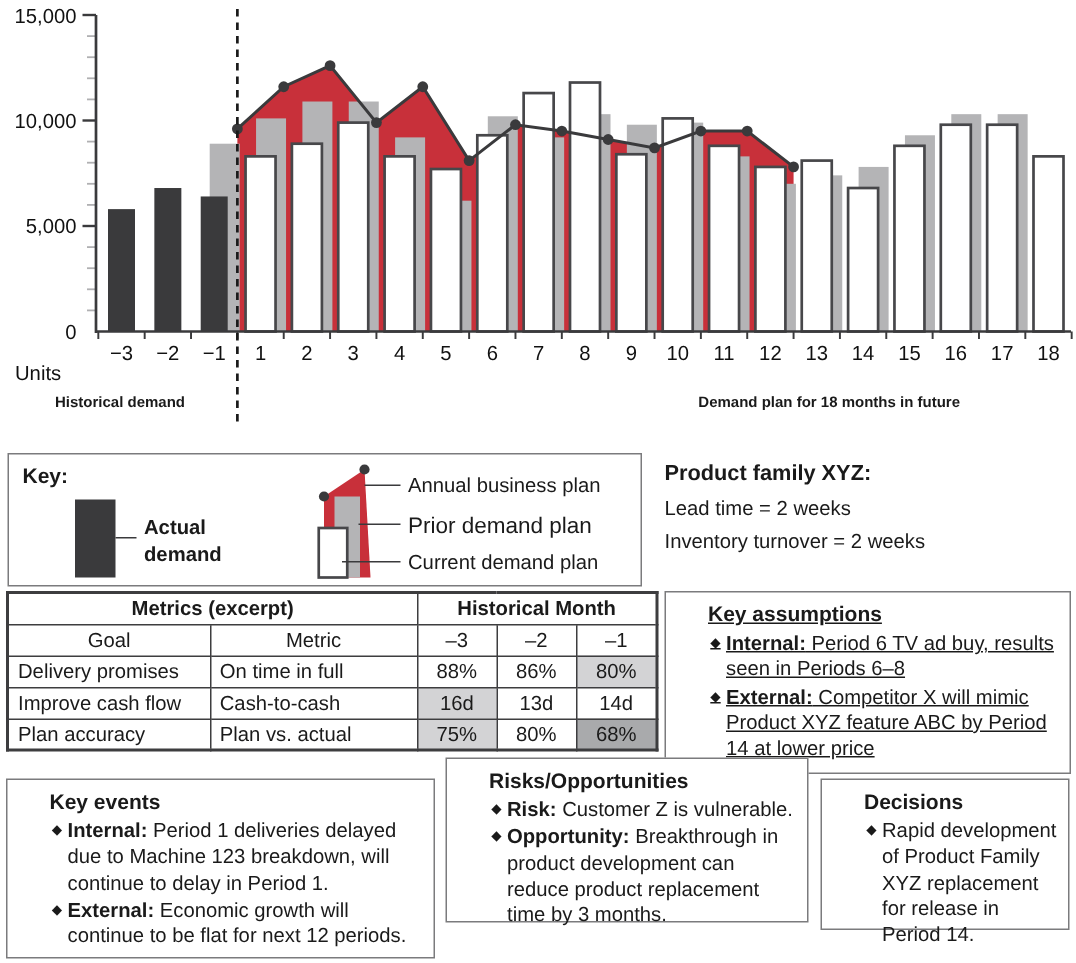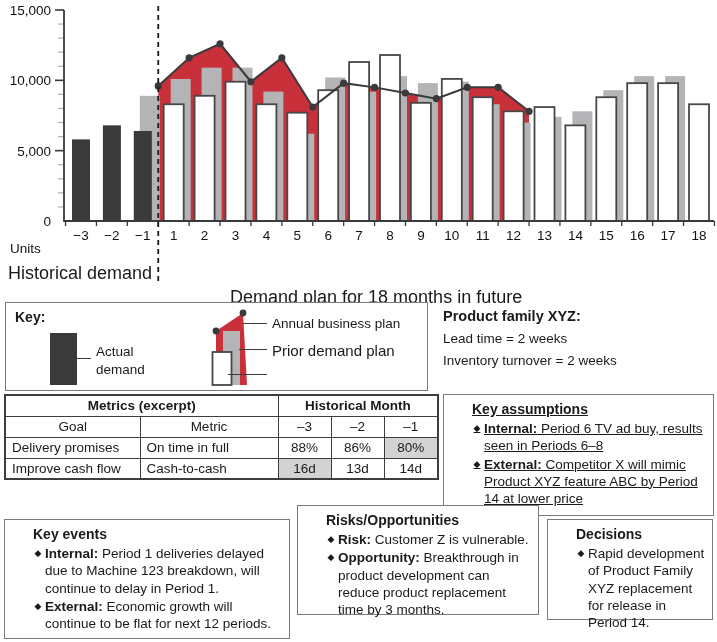--- a/index.html
+++ b/index.html
@@ -5,21 +5,21 @@
   html,body{margin:0;padding:0;background:#fff;}
   body{font-family:"Liberation Sans", sans-serif; color:#1a1a1a;}
   #stage{position:relative;width:717px;height:642px;background:#fff;overflow:hidden;}
   .abs{position:absolute;}
   .box{position:absolute;border:1.5px solid #7b7b7d;background:#fff;box-sizing:border-box;padding-left:20px;}
   .btitle{font-weight:bold;font-size:14px;padding:6px 0 2px 8px;}
   .bullets{padding:0 6px 0 6px;}
   .bullet{display:flex;font-size:13.5px;line-height:1.28;margin-top:1px;}
   .diam{flex:0 0 14px;text-align:center;font-size:9px;padding-top:3px;}
   .bullet b{font-weight:bold;}
-  .seclabel{font-weight:normal;font-size:18px;}
+  .seclabel{font-weight:bold;font-size:10px;}
   
   table.metrics{border-collapse:collapse;table-layout:fixed;width:433px;
     border:2px solid #3d3d3f;font-size:13.5px;}
   table.metrics td{border:1.5px solid #3d3d3f;height:21px;padding:0 0 0 6px;
     text-align:left;vertical-align:middle;box-sizing:border-box;}
   table.metrics td.c{text-align:center;padding:0;}
   table.metrics td.hd{font-weight:bold;text-align:center;padding:0;margin-top:48px;}
   td.shade1{background:#d3d3d5;}
   td.shade2{background:#a9aaac;}
   
@@ -146,44 +146,45 @@
       <circle cx="436.34999999999997" cy="98.62" r="3.6" fill="#3a3a3c"></circle>
       <circle cx="467.25" cy="87.36666666666667" r="3.6" fill="#3a3a3c"></circle>
       <circle cx="498.15" cy="87.36666666666667" r="3.6" fill="#3a3a3c"></circle>
       <circle cx="529.05" cy="111.28" r="3.6" fill="#3a3a3c"></circle>
       <line x1="64" x2="64" y1="10" y2="222" stroke="#3a3a3c" stroke-width="1.8"></line>
       <line x1="64" x2="714" y1="221" y2="221" stroke="#3a3a3c" stroke-width="1.8"></line>
       <line x1="158.25" x2="158.25" y1="6" y2="284" stroke="#1a1a1a" stroke-width="1.8" stroke-dasharray="5,4"></line>
     </svg>
 
   <div class="abs seclabel" style="left:6px;top:263px;width:148px;text-align:center;">Historical demand</div>
-  <div class="abs seclabel" style="left:230px;top:263px;width:410px;text-align:left;margin-top:24px;">Demand plan for 18 months in future</div>
+  <div class="abs seclabel" style="left:230px;top:263px;width:410px;text-align:right;">Demand plan for 18 months in future</div>
 
   <div class="box" style="left:5px;top:302px;width:423px;height:89px;">
     <div class="abs" style="left:9px;top:6px;font-weight:bold;font-size:14px;">Key:</div>
 
     <div class="abs" style="left:44px;top:30px;width:27px;height:52px;background:#3a3a3c;"></div>
     <div class="kline" style="left:71px;top:55px;width:14px;"></div>
-    <div class="abs" style="left:90px;top:40px;font-size:13.5px;line-height:1.3;">
+    <div class="abs" style="left:90px;top:40px;font-size:13.5px;line-height:1.3;font-weight:bold;">
       <div>Actual</div>
       <div>demand</div>
     </div>
 
     <svg class="abs" style="left:203px;top:4px;" width="44" height="80" viewBox="0 0 44 80">
       <polygon points="7,24 34,6 38,78 7,78" fill="#c8303a"></polygon>
       <rect x="14" y="24" width="17" height="54" fill="#b4b4b6"></rect>
       <rect x="3.5" y="45" width="19" height="33" fill="#ffffff" stroke="#47474a" stroke-width="1.8"></rect>
       <circle cx="7" cy="24" r="3.4" fill="#3a3a3c"></circle>
       <circle cx="34" cy="6" r="3.4" fill="#3a3a3c"></circle>
     </svg>
     <div class="kline" style="left:237px;top:20px;width:24px;"></div>
     <div class="kline" style="left:233px;top:46px;width:28px;"></div>
     <div class="kline" style="left:222px;top:71px;width:39px;"></div>
     <div class="abs" style="left:266px;top:13px;font-size:13.5px;">Annual business plan</div>
     <div class="abs" style="left:266px;top:39px;font-size:15px;text-align:right;">Prior demand plan</div>
+    <div class="abs" style="left:266px;top:64px;font-size:13.5px;">Current demand plan</div>
   </div>
 
   <div class="abs" style="left:443px;top:308px;width:270px;">
     <div style="font-weight:bold;font-size:14.5px;margin-bottom:7px;">Product family XYZ:</div>
     <div style="font-size:13.5px;margin-bottom:7px;">Lead time = 2 weeks</div>
     <div style="font-size:13.5px;">Inventory turnover = 2 weeks</div>
   </div>
 
   <table class="metrics abs" style="left:4px;top:394px;">
     <colgroup>
@@ -212,20 +213,27 @@
       <td class="c">86%</td>
       <td class="c shade1">80%</td>
     </tr>
     <tr>
       <td>Improve cash flow</td>
       <td>Cash-to-cash</td>
       <td class="c shade1">16d</td>
       <td class="c">13d</td>
       <td class="c">14d</td>
     </tr>
+    <tr>
+      <td>Plan accuracy</td>
+      <td>Plan vs. actual</td>
+      <td class="c shade1">75%</td>
+      <td class="c">80%</td>
+      <td class="c shade2">68%</td>
+    </tr>
   </tbody>
     </table>
 
   <div class="box" style="left:443px;top:394px;width:271px;height:122px;text-decoration:underline;">
     <div class="btitle">Key assumptions</div>
     <div class="bullets">
       <div class="bullet">
         <span class="diam">◆</span>
         <span><b>Internal:</b><span> Period 6 TV ad buy, results seen in Periods 6–8</span></span>
       </div>

